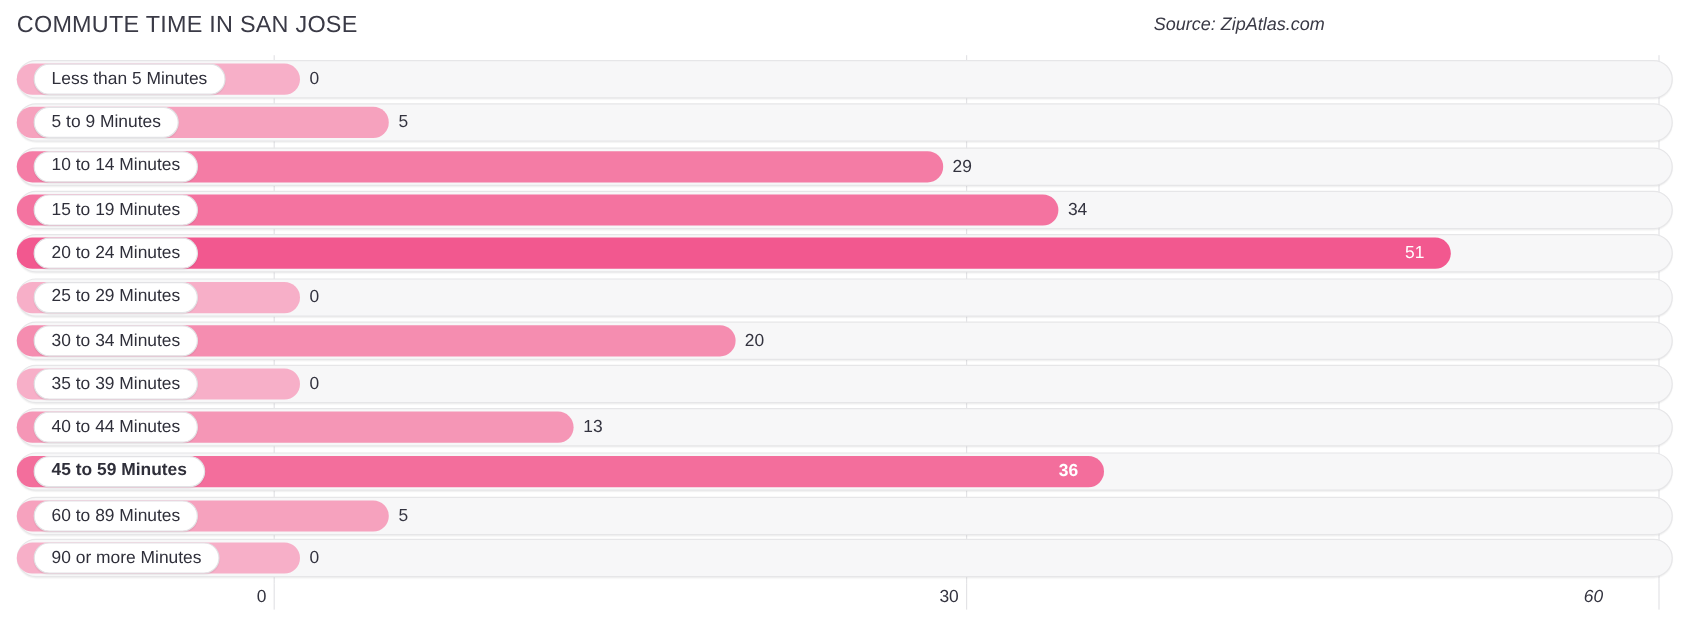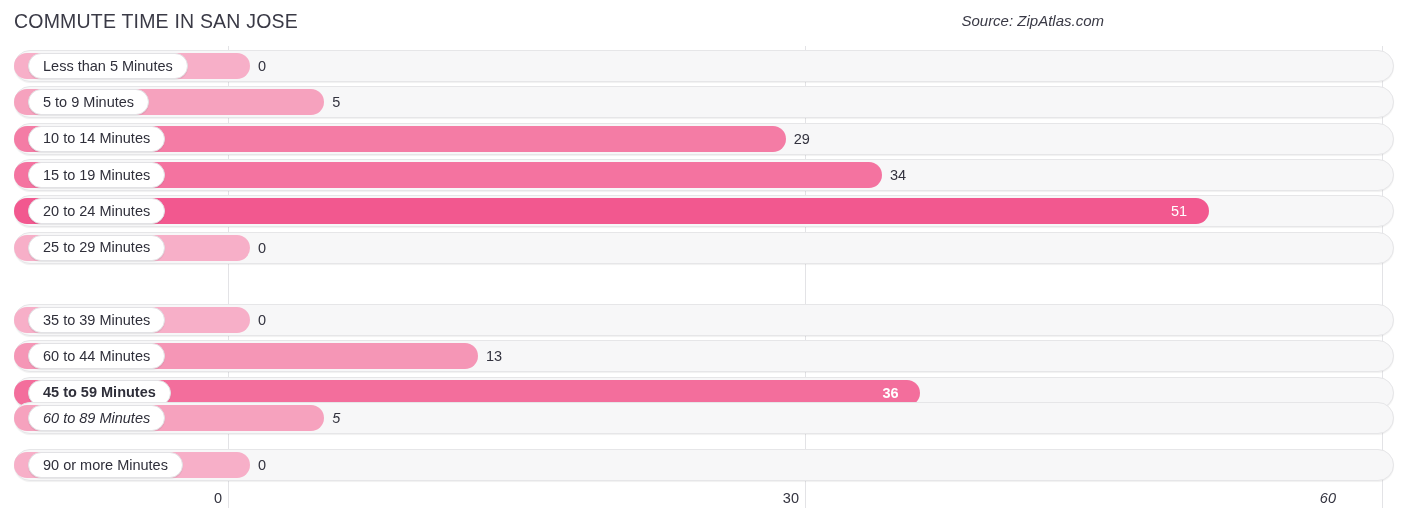--- a/index.html
+++ b/index.html
@@ -212,45 +212,53 @@
       <div class="value-in" style="left: 1170.9px;">51</div>
     </div>
     <div class="row" style="top: 185.5px;">
       <div class="track"></div>
       <div class="bar" style="width: 236px; background: rgb(247, 175, 200);"></div>
       <div class="label-pill">
         <span>25 to 29 Minutes</span>
       </div>
       <div class="value-out" style="left: 258px;">0</div>
     </div>
+    <div class="row" style="top: 221.8px;">
+      <div class="track"></div>
+      <div class="bar" style="width: 598.667px; background: rgb(245, 141, 176);"></div>
+      <div class="label-pill">
+        <span>30 to 34 Minutes</span>
+      </div>
+      <div class="value-out" style="left: 620.667px;">20</div>
+    </div>
     <div class="row" style="top: 258.1px;">
       <div class="track"></div>
       <div class="bar" style="width: 236px; background: rgb(247, 175, 200);"></div>
       <div class="label-pill">
         <span>35 to 39 Minutes</span>
       </div>
       <div class="value-out" style="left: 258px;">0</div>
     </div>
     <div class="row" style="top: 294.4px;">
       <div class="track"></div>
       <div class="bar" style="width: 464.033px; background: rgb(245, 150, 182);"></div>
       <div class="label-pill">
-        <span>60 to 44 Minutes</span>
+        <span>40 to 44 Minutes</span>
       </div>
       <div class="value-out" style="left: 486.033px;">13</div>
     </div>
     <div class="row" style="top: 330.7px; font-weight: bold;">
       <div class="track"></div>
       <div class="bar" style="width: 906.4px; background: rgb(243, 110, 156);"></div>
       <div class="label-pill">
         <span>45 to 59 Minutes</span>
       </div>
       <div class="value-in" style="left: 882.4px;">36</div>
     </div>
-    <div class="row" style="top: 356px; font-style: italic;">
+    <div class="row" style="top: 368px;">
       <div class="track"></div>
       <div class="bar" style="width: 310.167px; background: rgb(246, 162, 190);"></div>
       <div class="label-pill">
         <span>60 to 89 Minutes</span>
       </div>
       <div class="value-out" style="left: 332.167px;">5</div>
     </div>
     <div class="row" style="top: 403.3px;">
       <div class="track"></div>
       <div class="bar" style="width: 236px; background: rgb(247, 175, 200);"></div>

